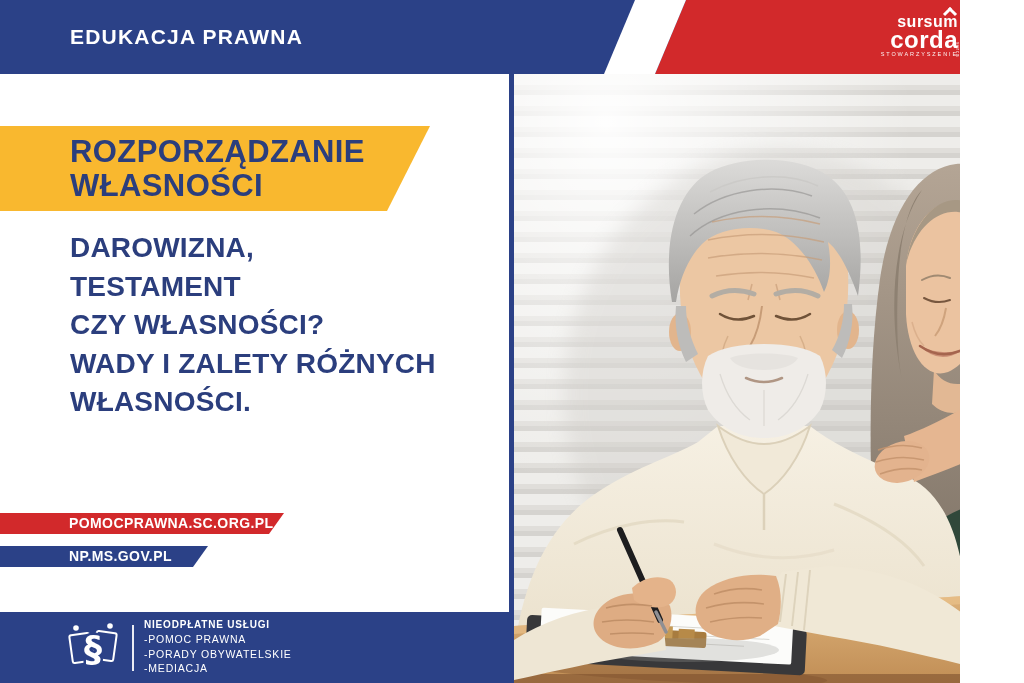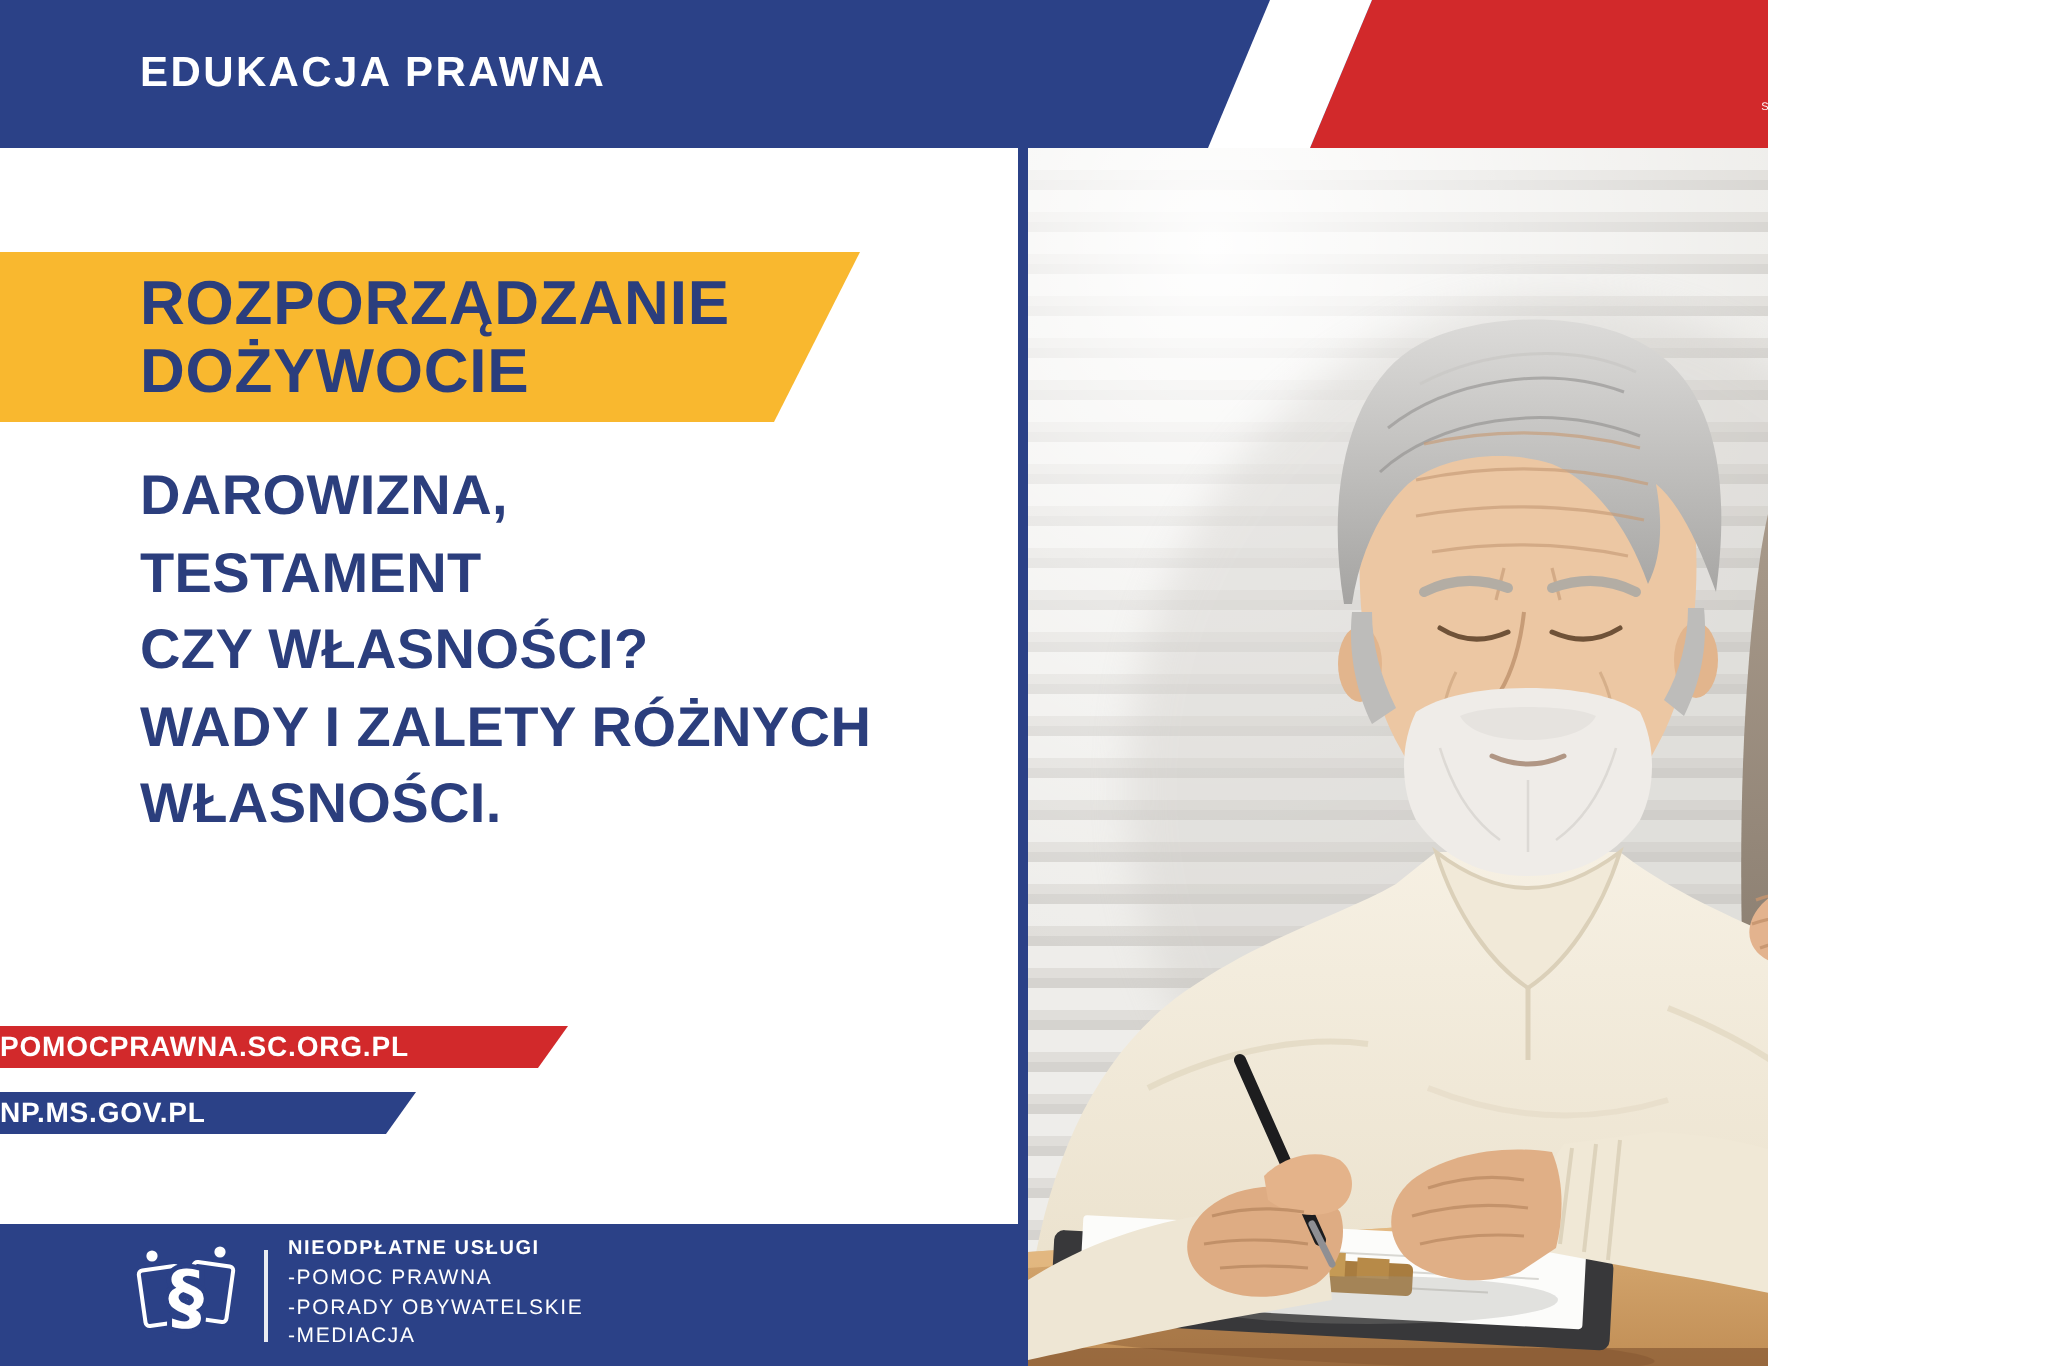--- a/index.html
+++ b/index.html
@@ -1,17 +1,17 @@
 <!DOCTYPE html>
 <html><head>
 <meta charset="utf-8">
 <style>
   html,body{margin:0;padding:0;background:#ffffff;}
   .page{
-    position:relative;width:884px;height:683px;overflow:hidden;
+    position:relative;width:960px;height:683px;overflow:hidden;
     background:#ffffff;font-family:"Liberation Sans",sans-serif;
   }
   
   .header{position:absolute;left:0;top:0;width:1024px;height:74px;background:#2b4187;}
   .header-diagonals{position:absolute;left:0;top:0;width:1024px;height:74px;display:block;}
   .header-title{
     position:absolute;left:70px;top:0;height:74px;display:flex;align-items:center;
     color:#ffffff;font-size:21px;font-weight:700;letter-spacing:1.2px;
   }
   
@@ -36,21 +36,21 @@
     padding-left:70px;box-sizing:border-box;
   }
   .banner-title{color:#2b3e7d;font-size:31px;line-height:34px;font-weight:800;letter-spacing:.4px;}
   .body-text{
     position:absolute;left:70px;top:229px;color:#2b3e7d;
     font-size:28px;line-height:38.5px;font-weight:600;letter-spacing:.2px;
   }
   .link-bar{
     position:absolute;left:0;height:21px;color:#ffffff;
     font-size:14px;line-height:21px;font-weight:600;letter-spacing:.4px;
-    box-sizing:border-box;width:310px;
+    padding-left:69px;box-sizing:border-box;width:310px;
   }
   .link-red{top:513px;background:#d2292b;clip-path:polygon(0 0,284px 0,269px 100%,0 100%);}
   .link-blue{top:546px;background:#2b4187;clip-path:polygon(0 0,208px 0,193px 100%,0 100%);}
   
   .footer{
     position:absolute;left:0;top:612px;width:514px;height:71px;background:#2b4187;
     display:flex;align-items:center;padding-left:66px;box-sizing:border-box;color:#ffffff;
   }
   .footer-divider{width:2px;height:46px;background:#ffffff;opacity:.9;margin:0 10px 0 12px;}
   .footer-title{font-size:10px;font-weight:700;letter-spacing:.8px;margin-bottom:2px;}
@@ -77,21 +77,21 @@
       <div class="sc-line2">corda</div>
       <div class="sc-vert">w górę serca</div>
       <div class="sc-sub">STOWARZYSZENIE</div>
     </div>
   </div>
 
   <div class="panel"></div>
 
   <div class="banner">
     <div class="banner-title">ROZPORZĄDZANIE</div>
-    <div class="banner-title">DOŻYWOCIE</div>
+    <div class="banner-title">WŁASNOŚCI</div>
   </div>
 
   <div class="body-text">
     <div>DAROWIZNA,</div>
     <div>TESTAMENT</div>
     <div>CZY WŁASNOŚCI?</div>
     <div>WADY I ZALETY RÓŻNYCH</div>
     <div>WŁASNOŚCI.</div>
   </div>
 

